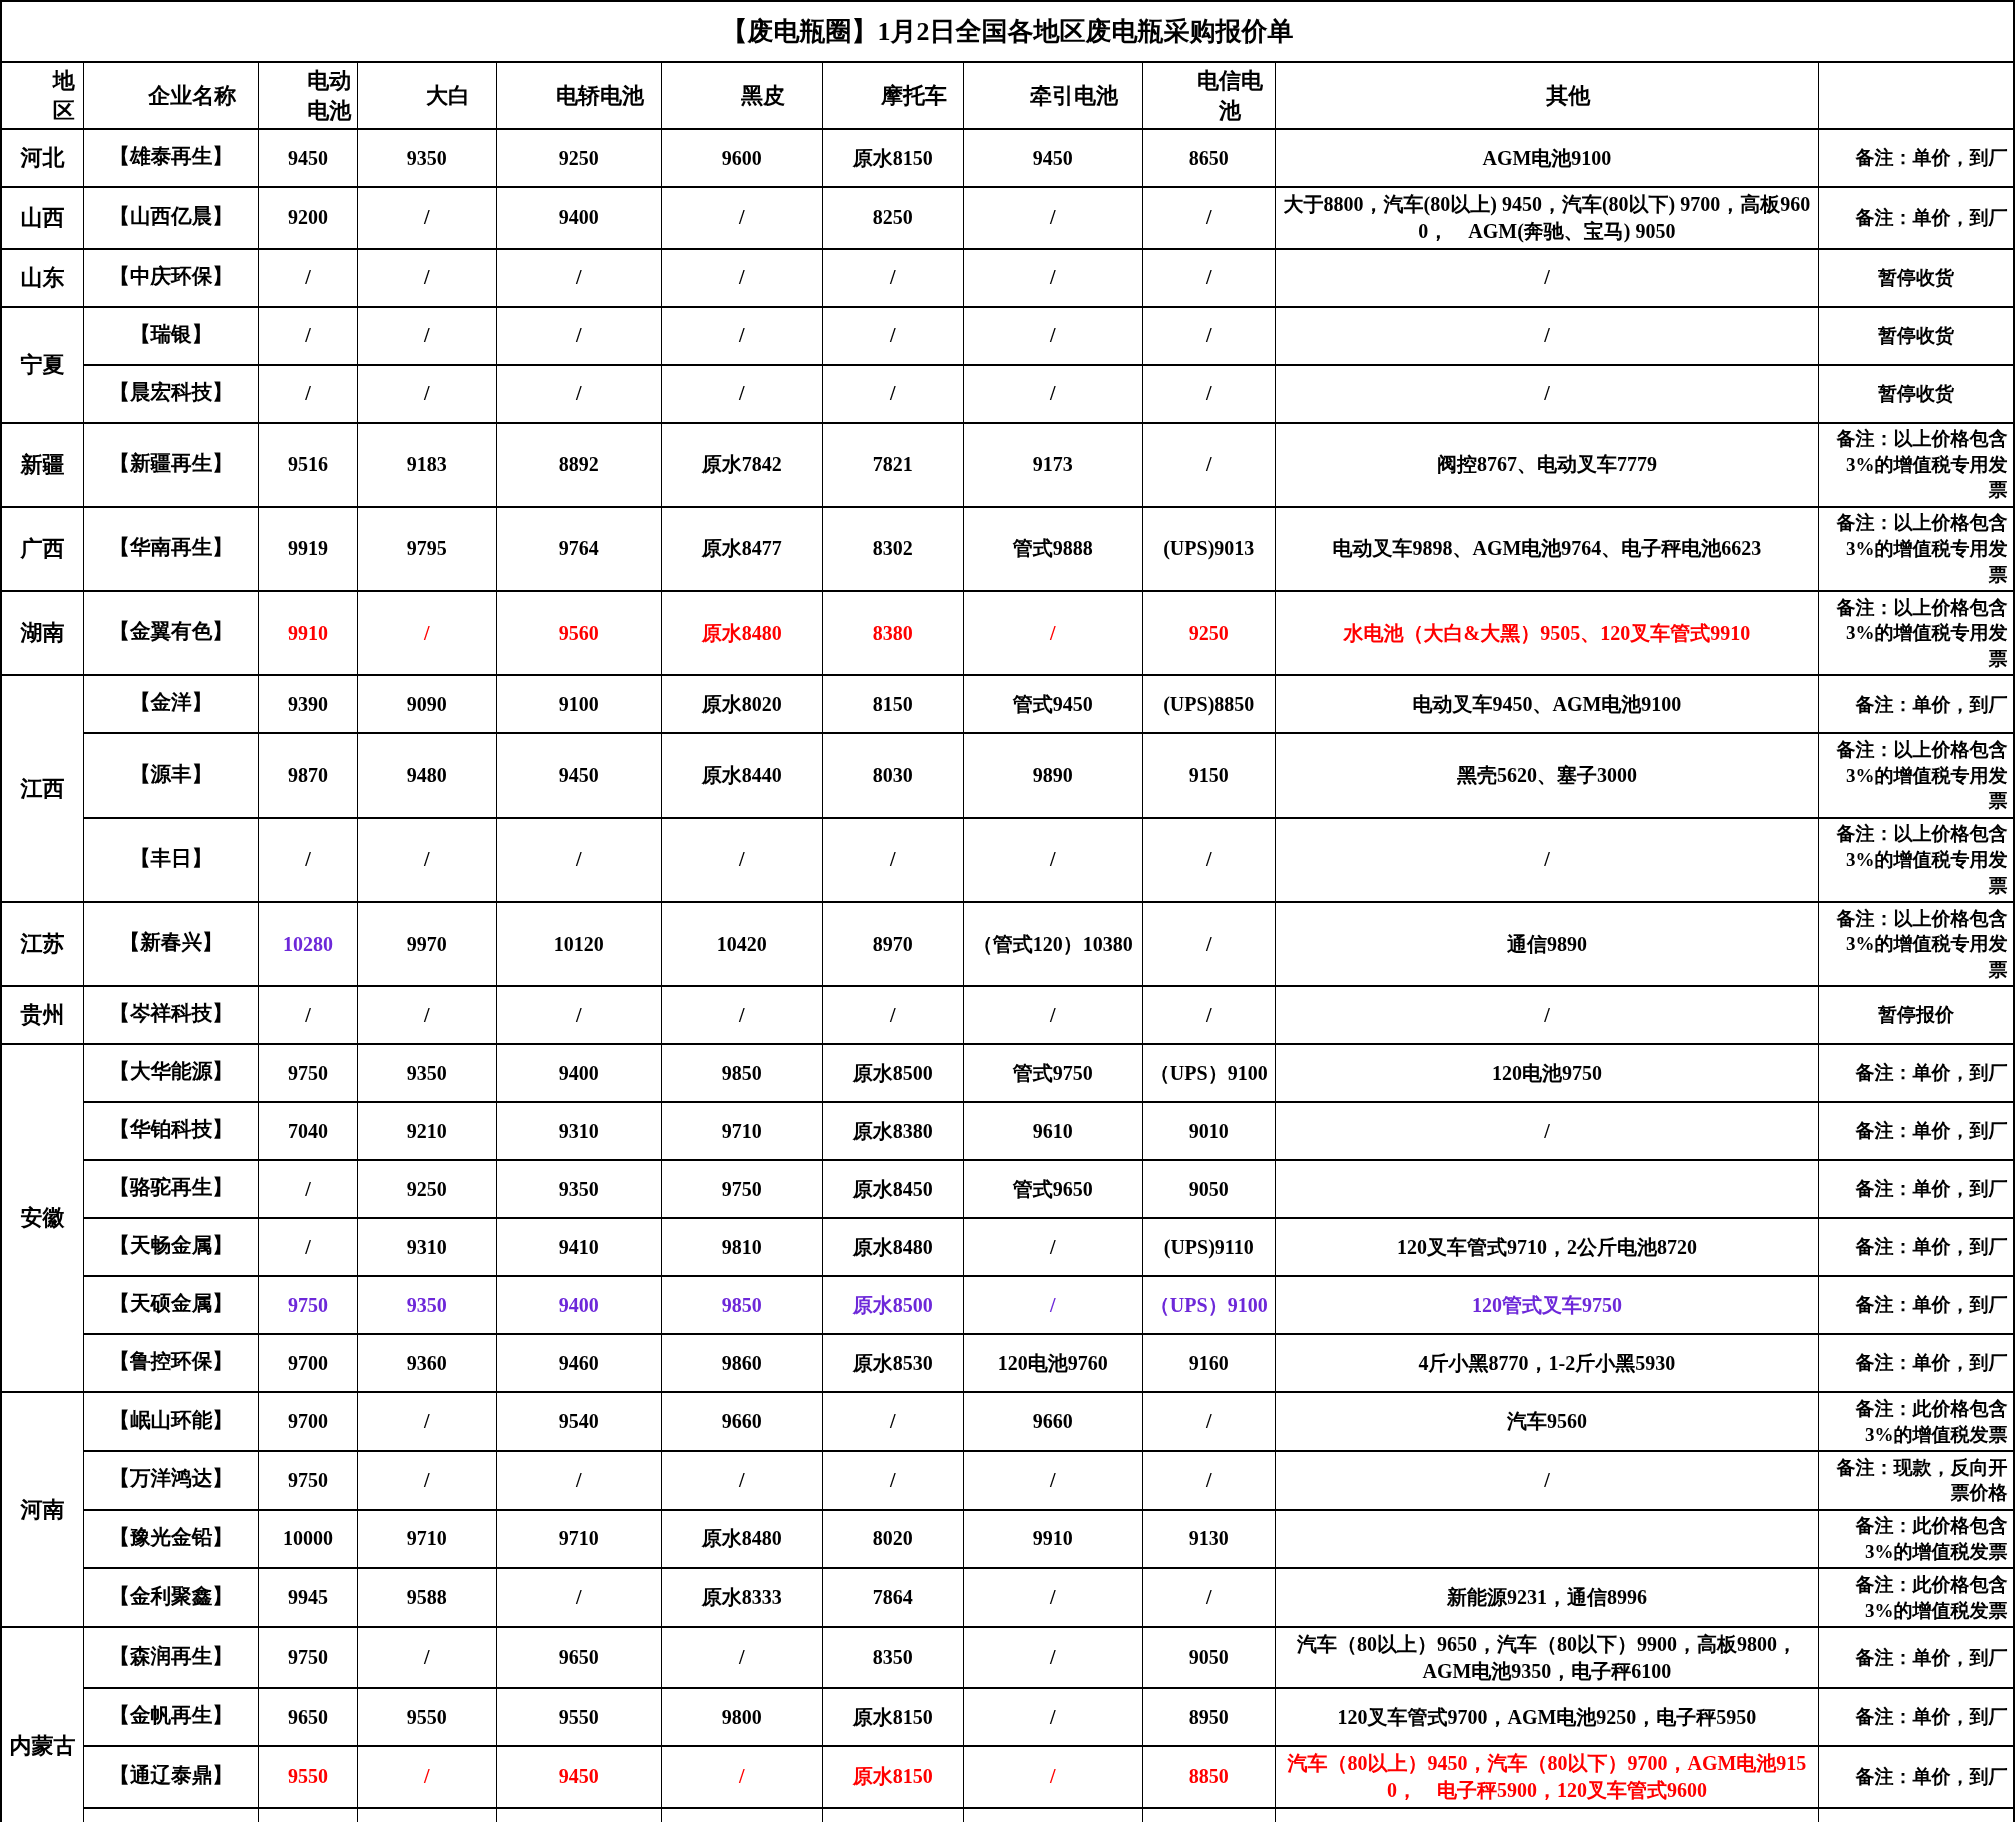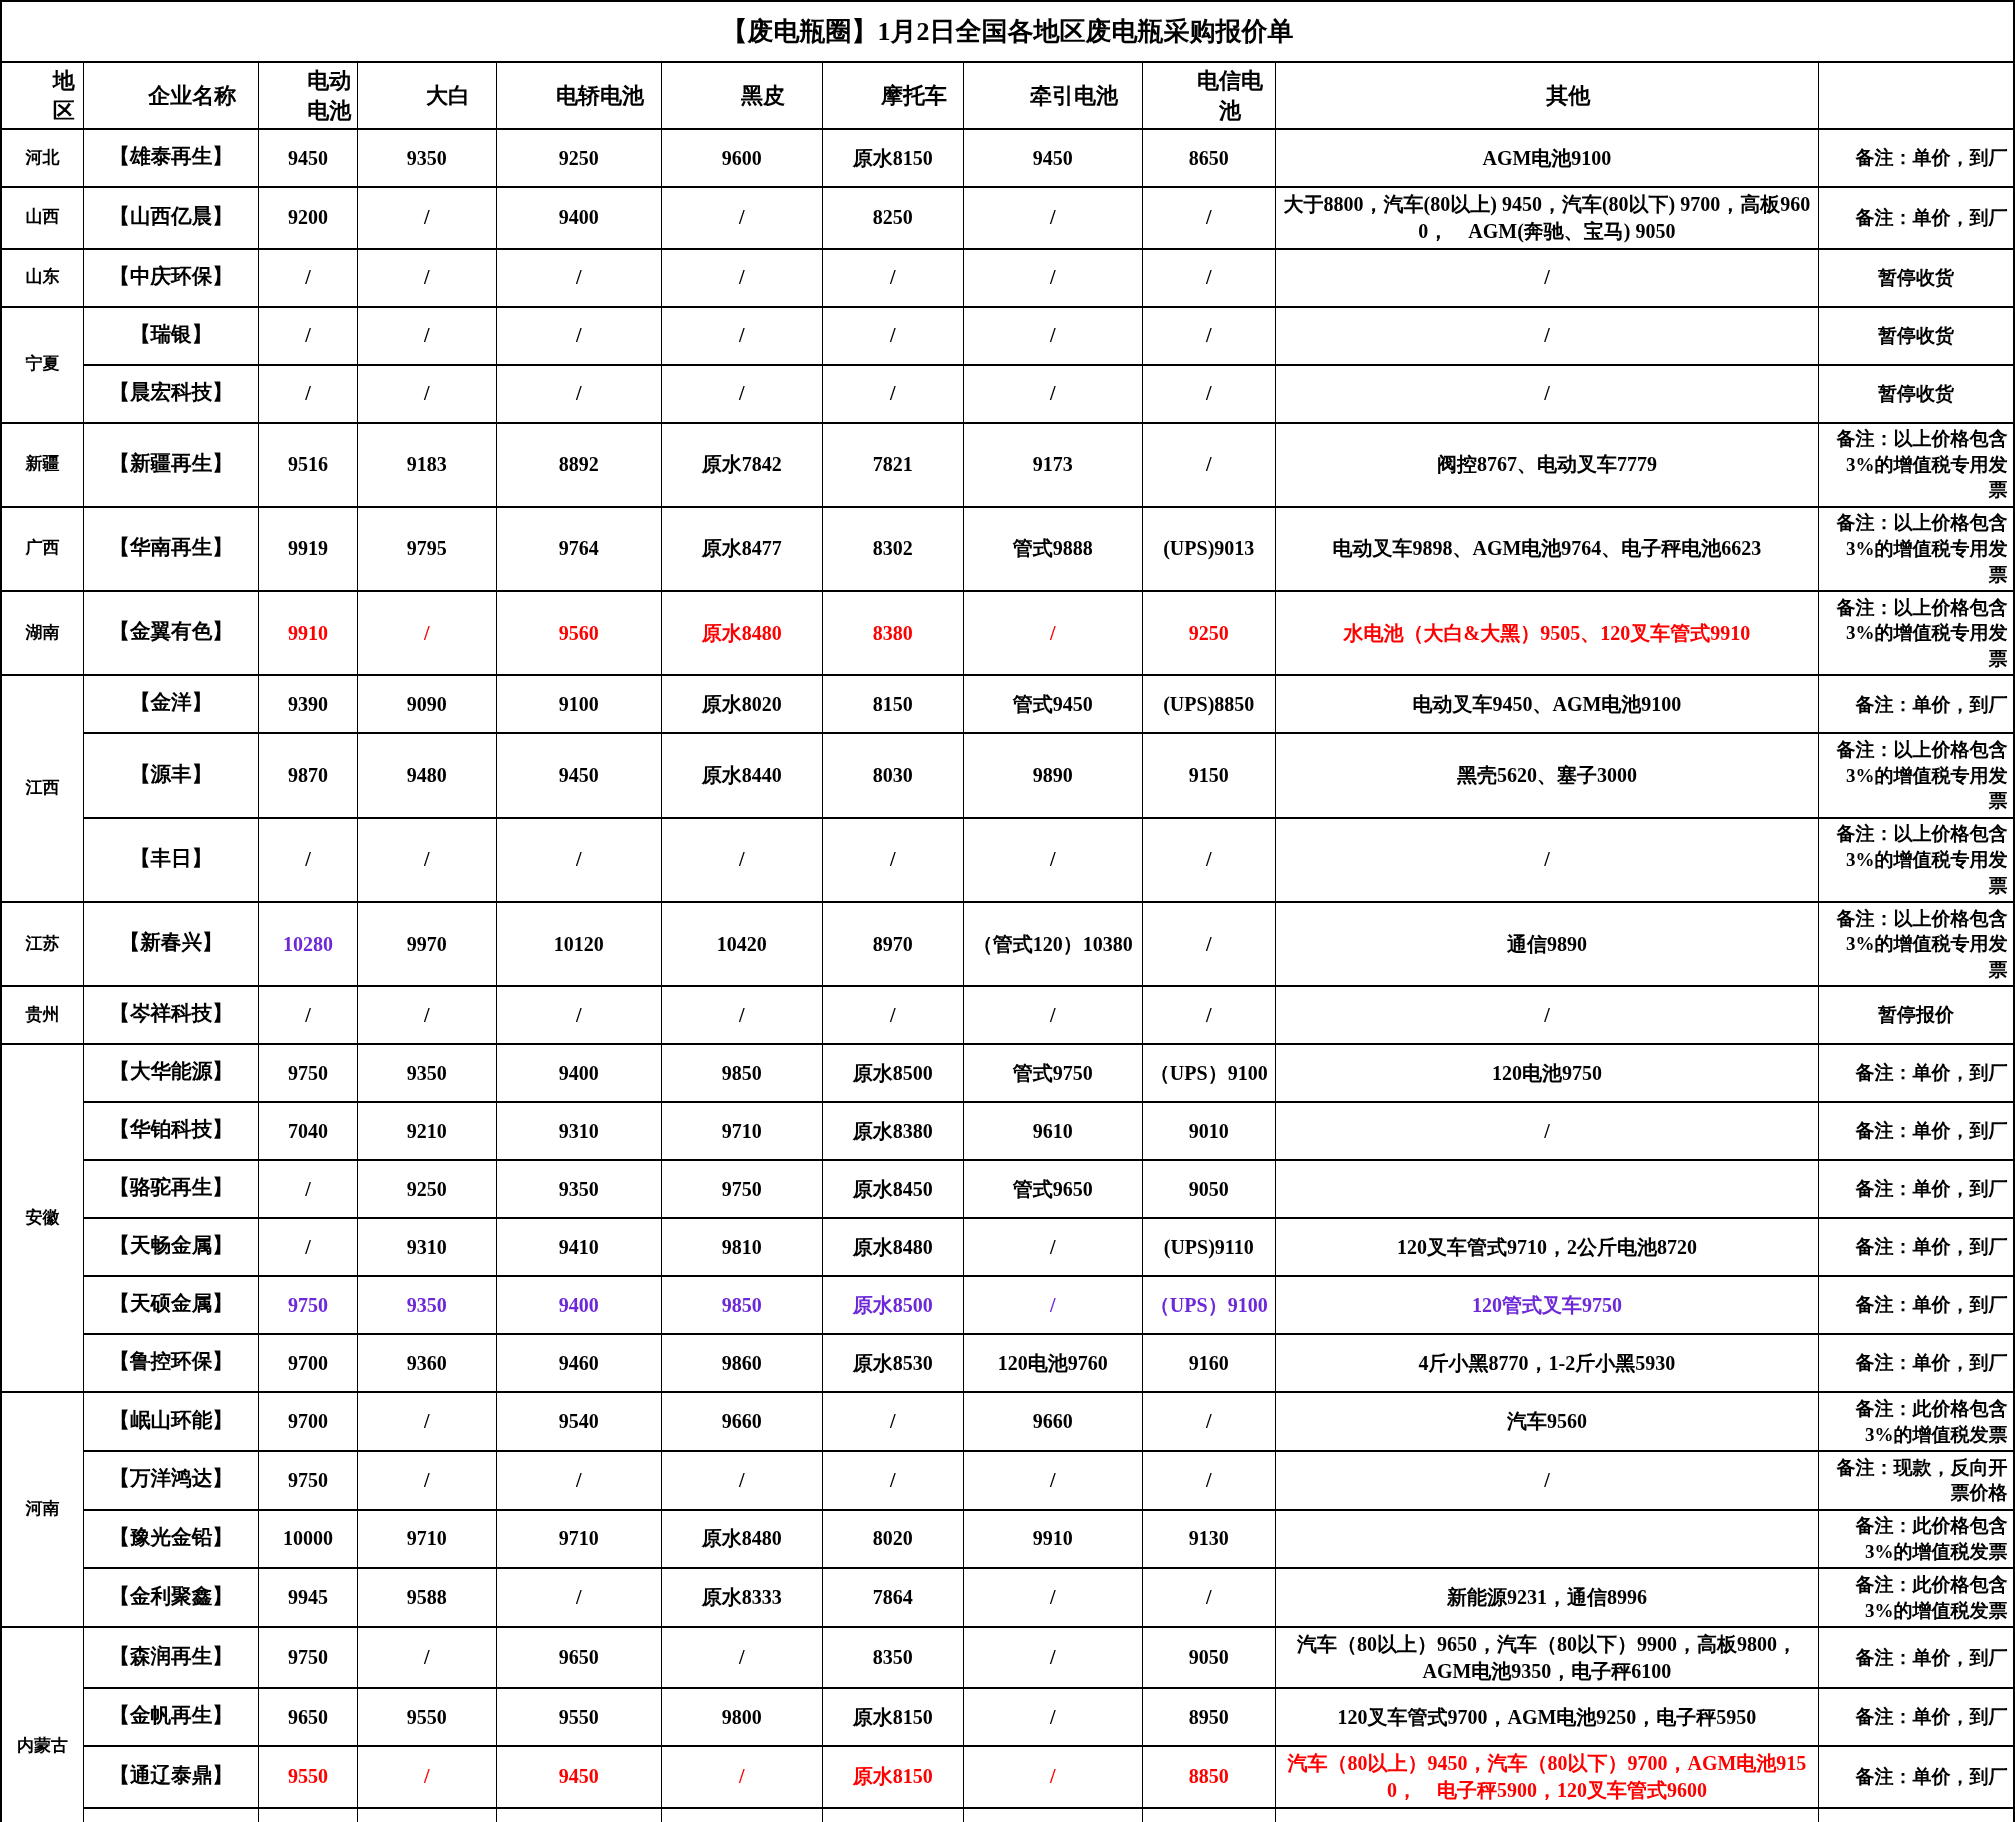--- a/index.html
+++ b/index.html
@@ -14,21 +14,21 @@
     vertical-align:middle;
     font-size:20px;
     line-height:1.35;
     overflow-wrap:break-word;
     word-break:break-all;
   }
   table{border:2.1px solid #000;}
   tr.title-row th{font-size:26px;height:54px;border-bottom-width:2.1px;margin-left:36px;}
   tr.header-row th{height:58px;font-size:22px;padding-left:48px;}
   tbody tr{height:58px;}
-  td.region-cell{font-size:17px;}
+  td.region-cell{font-size:22px;}
   td.company-cell{font-size:20.6px;font-family:Liberation Mono, monospace;}
   td.note-cell{font-size:19px;}
   .note-left{text-align:right;padding-left:8.2px;}
   .c-red{color:#ff0000;}
   .c-green{color:#6d28d9;}
 </style>
 </head>
 <body>
 
 <table>

